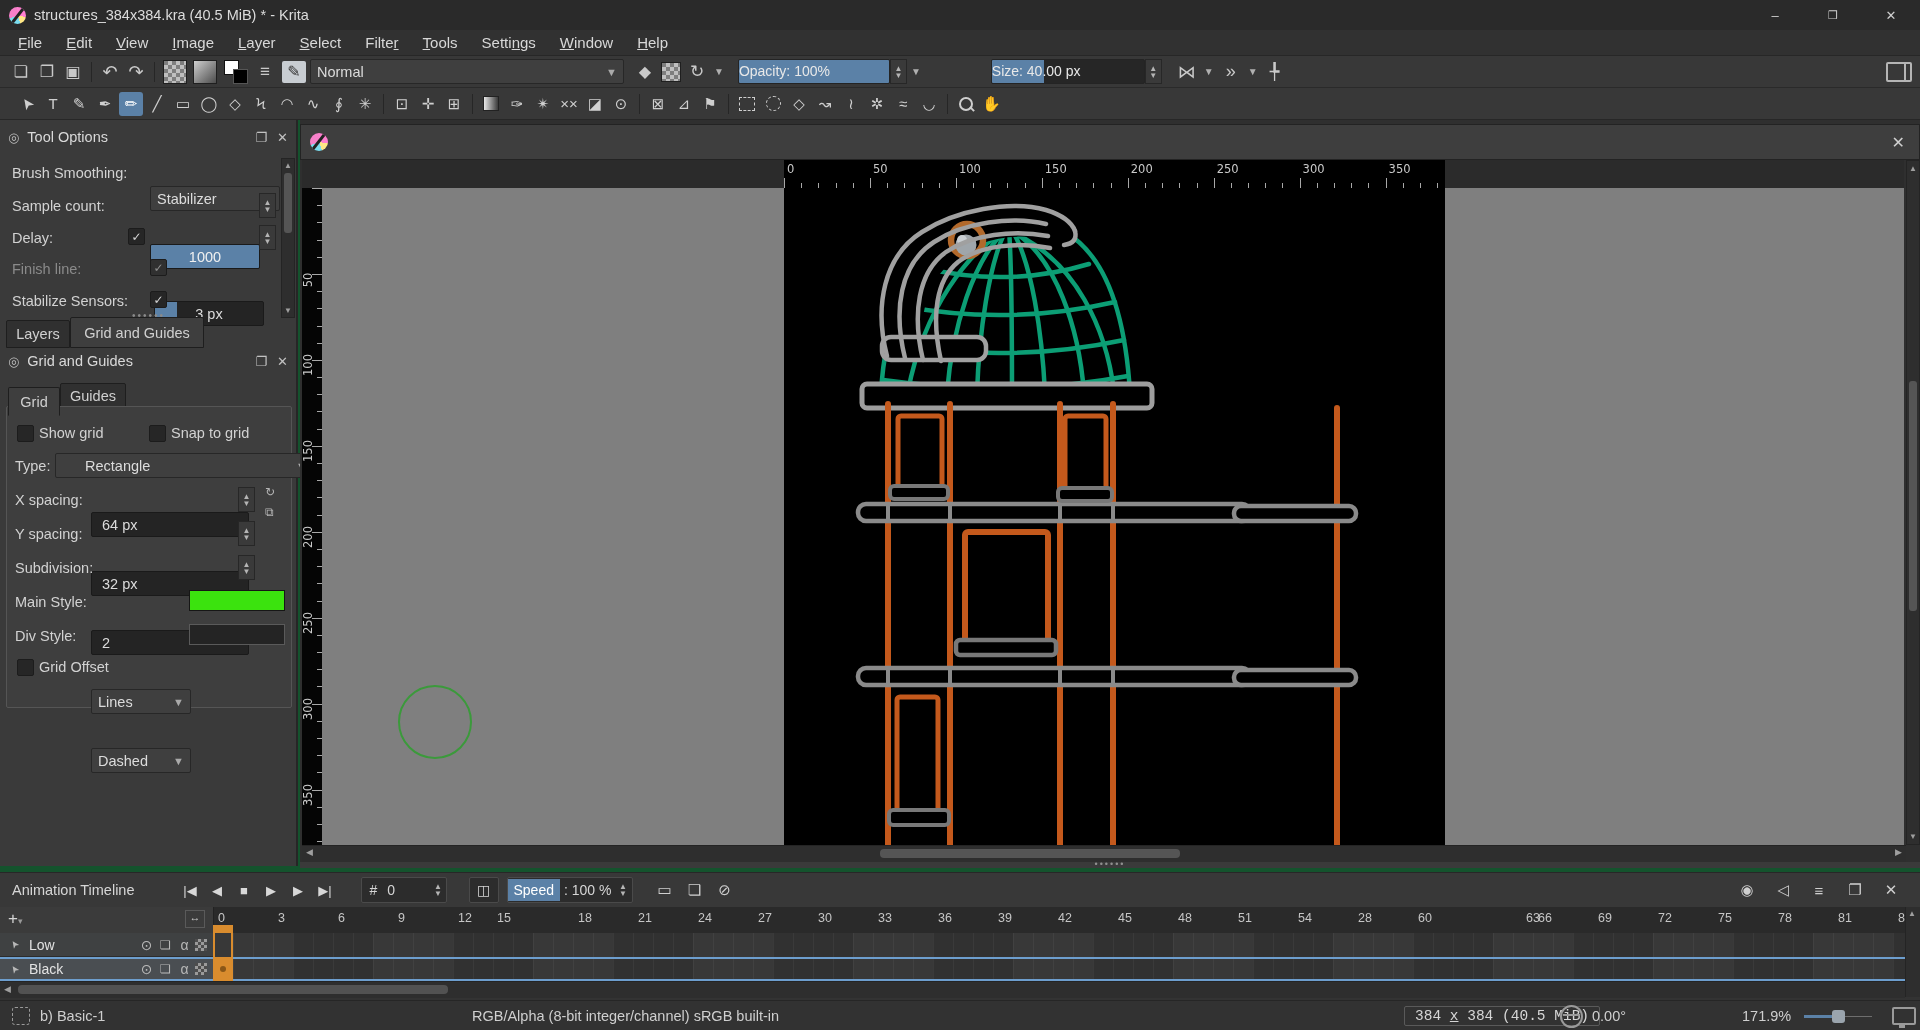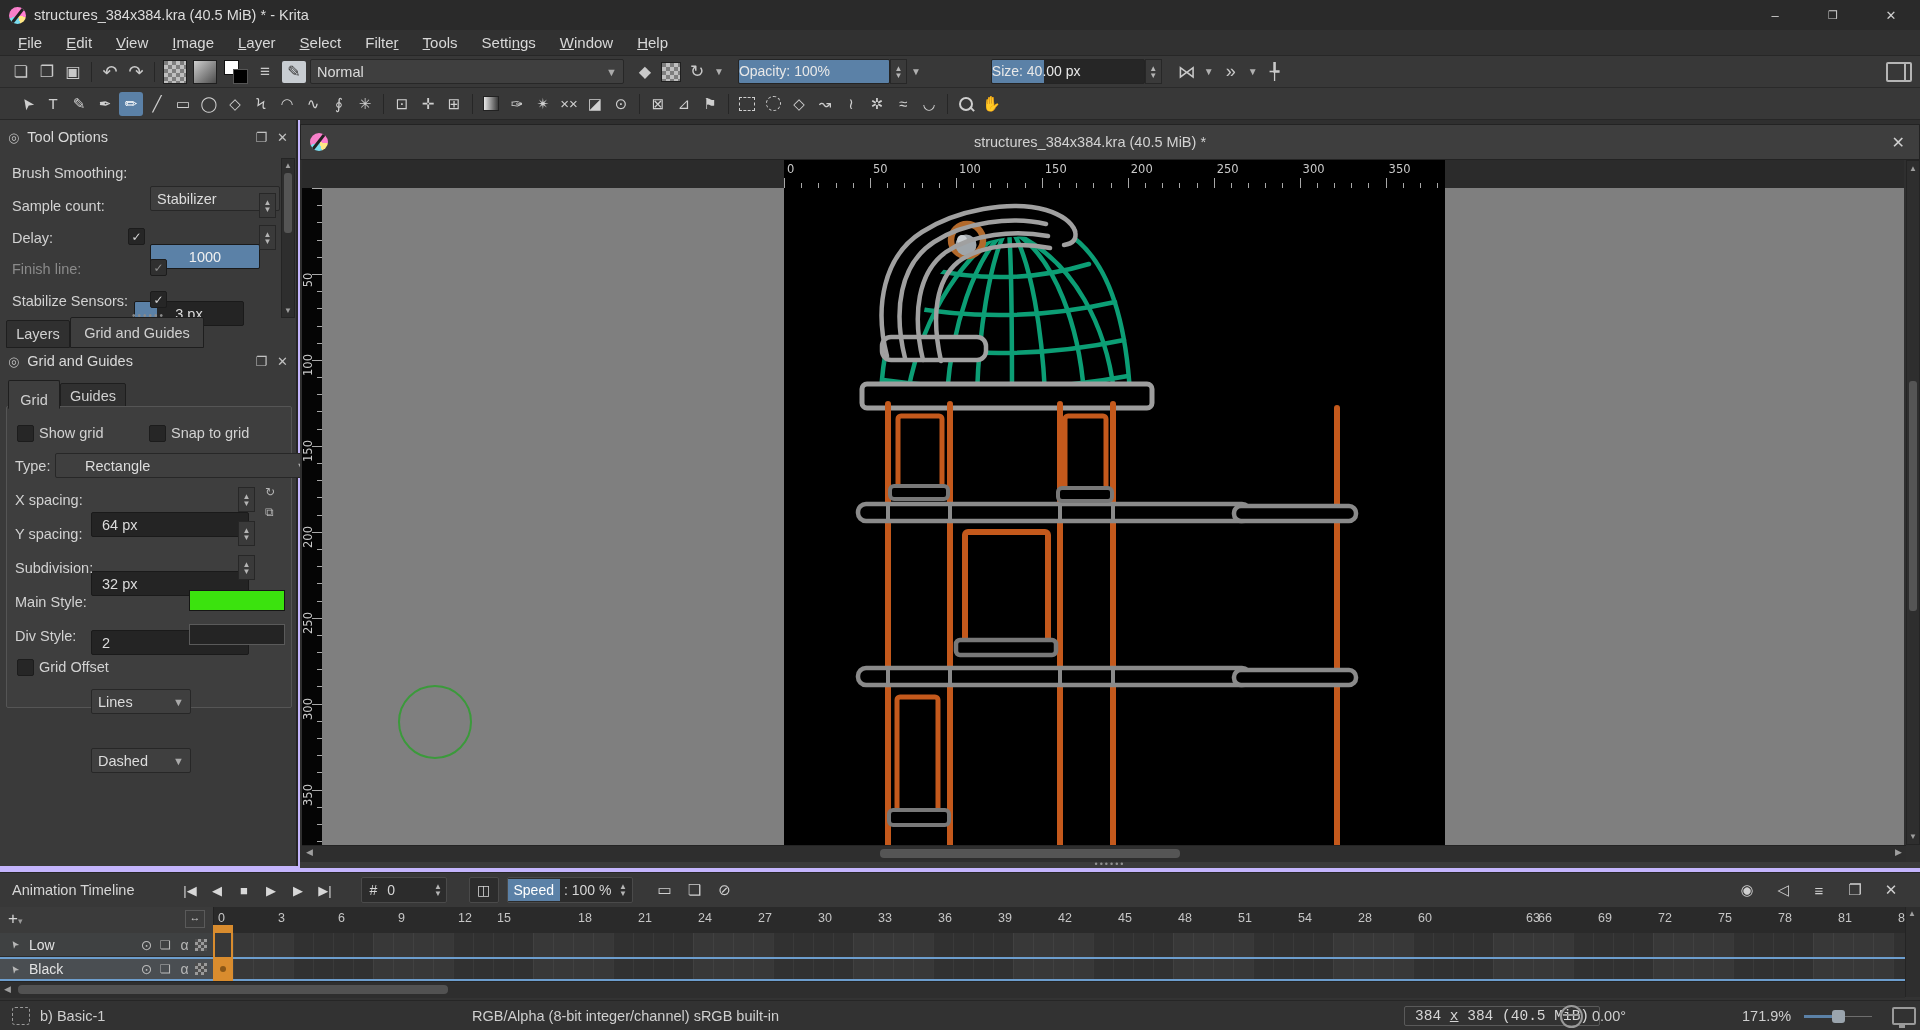--- a/index.html
+++ b/index.html
@@ -1,16 +1,16 @@
 <!DOCTYPE html>
 <html><head>
 <meta charset="utf-8">
 <style>
   html,body{margin:0;padding:0;background:#1e1e1e;}
-  #app{position:relative;width:1920px;height:1030px;background:#c4b5fd;overflow:hidden;
+  #app{position:relative;width:1920px;height:1030px;background:#14532d;overflow:hidden;
        font-family:"Liberation Sans","DejaVu Sans",sans-serif;color:#d6d6d6;font-size:15px;
        -webkit-font-smoothing:antialiased;}
   .a{position:absolute;}
   .ico{display:inline-flex;align-items:center;justify-content:center;color:#c9c9c9;}
   .sep{width:1px;height:20px;background:#262626;margin:0 5px;}
   
   #titlebar{left:0;top:0;width:1920px;height:30px;background:#2a2a2a;display:flex;align-items:center;}
   .klogo{width:17px;height:17px;border-radius:50%;margin:0 8px 0 9px;position:relative;overflow:hidden;
          background:conic-gradient(#ff7fd0 0 100deg,#ffe785 100deg 160deg,#7adcee 160deg 250deg,#f680c9 250deg 360deg);}
   .klogo:after{content:"";position:absolute;left:7px;top:-2px;width:3px;height:22px;background:#222;transform:rotate(38deg);}
@@ -345,21 +345,21 @@
       <div class="spinbox a" style="left:150px;top:69px;width:108px;">
         <span class="pfill" style="width:100%"></span>
         <span style="width:100%;text-align:center;color:#f0f0f0;">1000</span>
       </div>
       <div class="spincol a" style="left:259px;top:69px;">
           <span>▲</span>
           <span>▼</span>
         </div>
       <div class="a" style="left:12px;top:105px;"><span class="lbl">Delay:</span></div>
       <div class="cb a" style="left:128px;top:104px;">✓</div>
-      <div class="spinbox a" style="left:134px;top:101px;width:108px;">
+      <div class="spinbox a" style="left:154px;top:101px;width:108px;">
         <span class="pfill" style="width:22px"></span>
         <span style="width:100%;text-align:center;">3 px</span>
       </div>
       <div class="spincol a" style="left:259px;top:101px;">
           <span>▲</span>
           <span>▼</span>
         </div>
       <div class="a" style="left:12px;top:136px;"><span class="lbl dim">Finish line:</span></div>
       <div class="cb dim a" style="left:150px;top:135px;">✓</div>
       <div class="a" style="left:12px;top:168px;"><span class="lbl">Stabilize Sensors:</span></div>
@@ -381,21 +381,21 @@
 
     <div class="a" style="left:0;top:228px;width:296px;height:470px;">
       <div class="dock-head">
         <span class="hico">◎</span>
         <span>Grid and Guides</span>
         <span class="right">
           <span>❐</span>
           <span>✕</span>
         </span>
       </div>
-      <div class="tab on a" style="left:8px;top:32px;width:50px;height:27px;border-bottom:1px solid #3e3e3e;z-index:2;align-items:flex-end;">
+      <div class="tab on a" style="left:8px;top:39px;width:50px;height:27px;border-bottom:1px solid #3e3e3e;z-index:2;">
         <span>Grid</span>
       </div>
       <div class="tab a" style="left:60px;top:35px;width:64px;height:24px;">
         <span>Guides</span>
       </div>
       <div class="a" style="left:6px;top:58px;width:284px;height:300px;border:1px solid #555;border-radius:2px;background:#3e3e3e;">
         <div class="cb a" style="left:10px;top:18px;color:transparent;">✓</div>
         <div class="a" style="left:32px;top:17px;"><span class="lbl">Show grid</span></div>
         <div class="cb a" style="left:142px;top:18px;color:transparent;">✓</div>
         <div class="a" style="left:164px;top:17px;"><span class="lbl">Snap to grid</span></div>
@@ -453,21 +453,20 @@
 
         <div class="cb a" style="left:10px;top:252px;color:transparent;">✓</div>
         <div class="a" style="left:32px;top:251px;"><span class="lbl">Grid Offset</span></div>
       </div>
     </div>
   </div>
 
   <div id="mdi" class="a">
     <div id="subtitle" class="a">
       <span class="klogo" style="width:18px;height:18px;"></span>
-      <span class="cap">structures_384x384.kra (40.5 MiB) *</span>
       <span class="x">✕</span>
     </div>
     <div id="corner" class="a"></div>
     <div id="hruler" class="a">
       <div class="blackzone"></div>
       <div id="hruler-scale" style="position:absolute;left:482px;top:0;width:661px;height:28px;">
           <div class="tick" style="left: 0px; bottom: 0px; width: 1px; height: 10px;"></div>
           <div class="tick" style="left: 17.2px; bottom: 0px; width: 1px; height: 5px;"></div>
           <div class="tick" style="left: 34.4px; bottom: 0px; width: 1px; height: 5px;"></div>
           <div class="tick" style="left: 51.6px; bottom: 0px; width: 1px; height: 5px;"></div>

